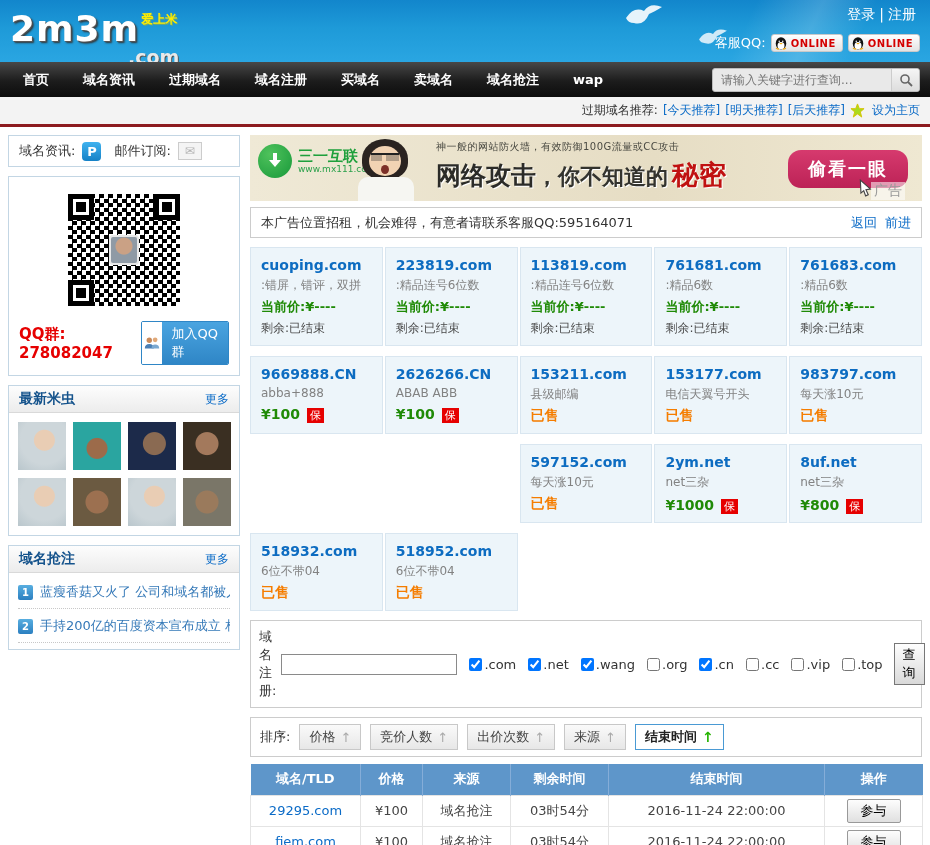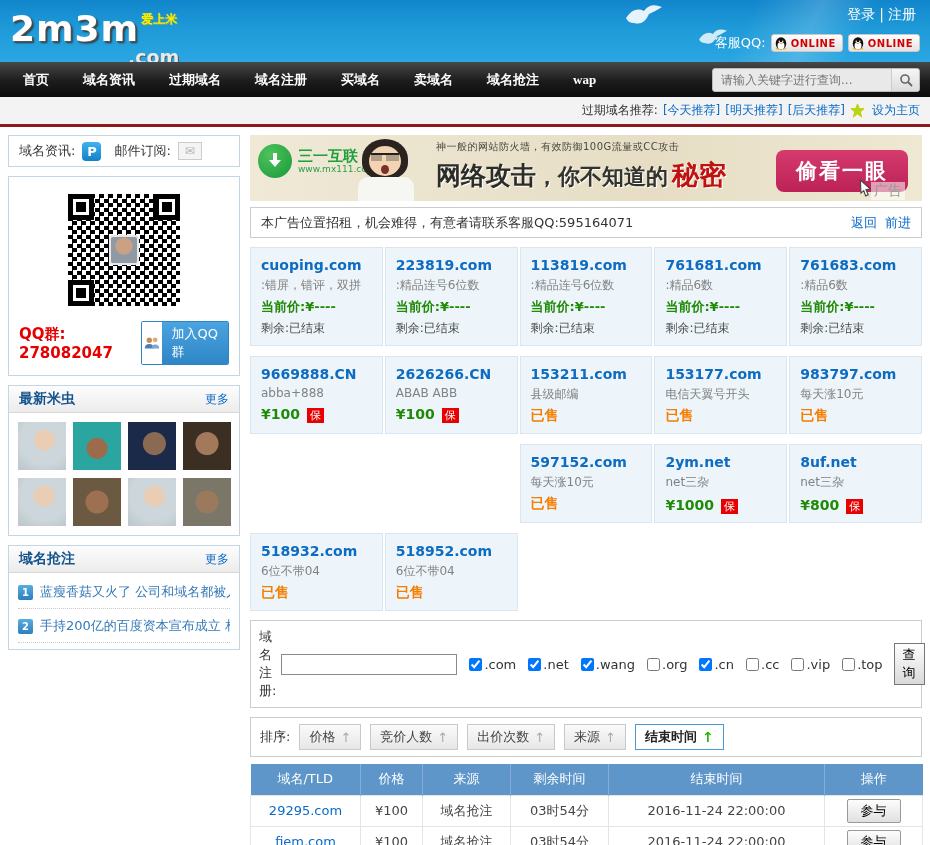--- a/index.html
+++ b/index.html
@@ -21,21 +21,21 @@
   .service { margin-top:10px; display:flex; align-items:center; gap:5px; justify-content:flex-end; color:#fff; font-size:13px; }
   .online-btn { display:inline-flex; align-items:center; gap:3px; background:linear-gradient(#ffffff,#e3e3e3);
      border:1px solid #c9c9c9; border-radius:3px; padding:1px 6px 1px 2px; cursor:pointer; }
   .online-btn b { color:#d40000; font-size:10px; letter-spacing:.5px; }
   .dove { position:absolute; opacity:.95; }
   .dove1 { left:622px; top:2px; }
   .dove2 { left:696px; top:26px; }
 
   
   .nav { height:35px; background:linear-gradient(180deg,#484848,#1c1c1c 55%,#0c0c0c); display:flex; align-items:center; padding:0 6px; }
-  .nav-item { color:#fff; font-size:13px; font-weight:bold; padding:0 17px; line-height:35px; cursor:pointer; text-decoration:none;font-family:Liberation Serif, serif; }
+  .nav-item { color:#fff; font-size:13px; font-weight:bold; padding:0 17px; line-height:35px; cursor:pointer; text-decoration:none; }
   .nav-search { margin-left:auto; margin-right:4px; width:208px; height:24px; background:#e9e9e9; border:1px solid #bbb;
      border-radius:3px; display:flex; align-items:center; overflow:hidden; }
   .nav-search input { flex:1; border:0; outline:0; background:transparent; font-size:12px; color:#555; padding:0 8px; font-family:inherit; }
   .nav-search .mag { width:28px; height:24px; display:flex; align-items:center; justify-content:center; border-left:1px solid #ccc; cursor:pointer; background:linear-gradient(#f6f6f6,#dcdcdc); }
 
   
   .subbar { height:30px; background:#f3f3f3; border-bottom:3px solid #8c1b1f; display:flex; align-items:center; justify-content:flex-end;
      gap:5px; padding:0 10px; font-size:12px; color:#333; }
   .subbar a { color:#0b6bc7; text-decoration:none; }
   .subbar .sethome { margin-left:2px; }
@@ -111,22 +111,22 @@
   .w-glass { position:absolute; left:21px; top:14px; width:28px; height:8px; border-top:2px solid #222;
      background:linear-gradient(90deg,#3335 0 11px,transparent 11px 15px,#3335 15px 26px); }
   .w-mouth { position:absolute; left:31px; top:26px; width:8px; height:9px; background:#7c2f28; border-radius:50%; }
   .w-body { position:absolute; left:8px; top:38px; width:56px; height:24px; background:#f6f6f2; border-radius:10px 10px 0 0; }
   .b-texts { position:absolute; left:186px; top:5px; }
   .b-line1 { font-size:10px; color:#4a4a42; margin-bottom:3px; letter-spacing:.5px; }
   .b-big { white-space:nowrap; }
   .b-big .k1 { font-size:25px; font-weight:bold; color:#2b2b28; text-shadow:1px 1px 0 #fff; }
   .b-big .k2 { font-size:22px; font-weight:bold; color:#33332e; text-shadow:1px 1px 0 #fff; }
   .b-big .k3 { font-size:27px; font-weight:bold; color:#c01111; text-shadow:1px 1px 0 #fff; margin-left:4px; }
-  .peek-btn { position:absolute; right:14px; top:15px; background:linear-gradient(#d63a6e,#bc2256); border:0; border-radius:8px;
-     color:#fff; font-weight:bold; font-size:21px; padding:7px 20px; letter-spacing:2px; cursor:pointer; font-family:inherit; }
+  .peek-btn { position:absolute; right:14px; top:15px; background:linear-gradient(#d63a6e,#bc2256); border:0; border-radius:13px;
+     color:#fff; font-weight:bold; font-size:18px; padding:7px 20px; letter-spacing:2px; cursor:pointer; font-family:inherit; }
   .cursor-ico { position:absolute; right:48px; top:44px; }
   .ad-tag { position:absolute; right:17px; bottom:1px; font-size:14px; color:#999; background:rgba(255,255,255,.55); padding:0 3px; }
 
   
   .notice { border:1px solid #ccc; height:31px; display:flex; align-items:center; padding:0 10px; font-size:13px; color:#333; margin-bottom:9px; }
   .notice .sp { margin-left:auto; display:flex; gap:8px; }
 
   
   .cards { display:grid; grid-template-columns:repeat(5,1fr); gap:10px 2px; margin-bottom:9px; }
   .card { background:#edf5fa; border:1px solid #d9e6f0; padding:9px 10px 8px; min-height:70px; cursor:pointer; }
@@ -149,21 +149,21 @@
   
   .sortbar { border:1px solid #ccc; padding:6px 9px; display:flex; align-items:center; gap:9px; font-size:13px; color:#333; margin-bottom:7px; }
   .s-btn { display:inline-flex; align-items:center; gap:5px; border:1px solid #c8c8c8; background:linear-gradient(#fafafa,#e7e7e7);
      padding:3px 9px; font-size:13px; color:#444; cursor:pointer; font-family:inherit; }
   .s-btn .ar { color:#aaa; font-size:13px; }
   .s-btn.active { border:1px solid #4a9ad4; background:#fff; font-weight:bold; color:#222; }
   .s-btn.active .ar { color:#25b400; font-weight:bold; font-size:14px; }
 
   
   table.auction { width:100%; border-collapse:collapse; table-layout:fixed; }
-  .auction th { background:#5e96ca; color:#fff; font-size:13px; font-weight:normal; height:31px; border-right:1px solid #85add8; }
+  .auction th { background:#5e96ca; color:#fff; font-size:13px; font-weight:bold; height:31px; border-right:1px solid #85add8; }
   .auction th:last-child { border-right:0; }
   .auction td { height:31px; text-align:center; font-size:13px; color:#444; border:1px solid #e4e4e4; background:#fff; }
   .auction td.dom a { color:#0b6bc7; text-decoration:none; }
   .act-btn { border:1px solid #999; background:linear-gradient(#fdfdfd,#e0e0e0); padding:2px 13px; font-size:13px; cursor:pointer; border-radius:2px; font-family:inherit; }
 </style>
 </head>
 <body>
 
 <div id="screen">
 

